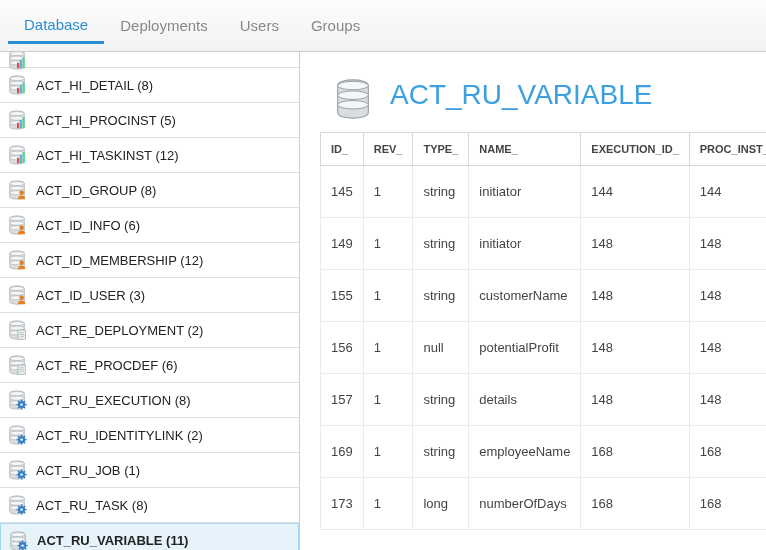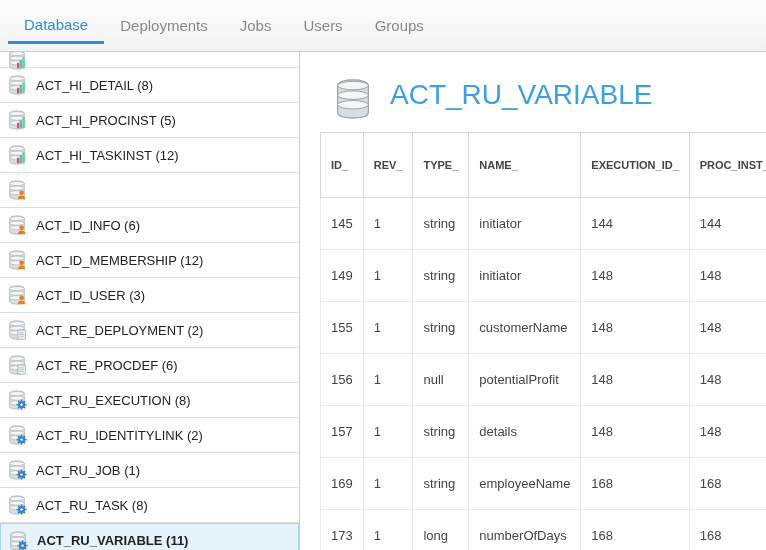--- a/index.html
+++ b/index.html
@@ -22,32 +22,31 @@
 .tree-item .db-icon { width: 22px; height: 22px; margin-right: 8px; flex-shrink: 0; }
 .tree-item .label { overflow: hidden; text-overflow: ellipsis; }
 
 .main { flex: 1; padding: 0; overflow: hidden; display: flex; flex-direction: column; }
 .header-area { display: flex; align-items: center; padding: 24px 16px 18px 30px; }
 .big-db-icon { width: 46px; height: 38px; margin-right: 14px; }
 .page-title { font-size: 28px; color: #3b9fe0; font-weight: 400; }
 
 .table-wrap { padding: 0 10px 0 20px; overflow: auto; flex: 1; }
 table { border-collapse: collapse; width: 100%; font-size: 13px; }
-thead th { text-align: left; padding: 26px 10px; font-size: 11px; font-weight: bold; color: #444; border: 1px solid #d8d8d8; background: #fff; white-space: nowrap; }
+thead th { text-align: left; padding: 10px 10px; font-size: 11px; font-weight: bold; color: #444; border: 1px solid #d8d8d8; background: #fff; white-space: nowrap; }
 tbody td { padding: 18px 10px; border: 1px solid #eaeaea; color: #444; white-space: nowrap; }
 
 svg.db-cyl { display: block; }
 </style>
 </head>
 <body>
 
 <div class="topnav">
     <div class="tab active">Database</div>
     <div class="tab">Deployments</div>
-    <div class="tab">Jobs</div>
     <div class="tab">Users</div>
     <div class="tab">Groups</div>
   </div>
 
 <div class="layout">
   <div class="sidebar">
     <div class="tree-item first">
       <span class="db-icon">
           <svg viewBox="0 0 24 24" width="22" height="22" class="db-cyl">
             <path d="M4 5 C4 3 8 2 12 2 C16 2 20 3 20 5 L20 19 C20 21 16 22 12 22 C8 22 4 21 4 19 Z" fill="#d9dde0" stroke="#9aa0a6" stroke-width="0.6"></path>
@@ -106,20 +105,21 @@
         <span class="db-icon">
           <svg viewBox="0 0 24 24" width="22" height="22" class="db-cyl">
             <path d="M4 5 C4 3 8 2 12 2 C16 2 20 3 20 5 L20 19 C20 21 16 22 12 22 C8 22 4 21 4 19 Z" fill="#d9dde0" stroke="#9aa0a6" stroke-width="0.6"></path>
             <ellipse cx="12" cy="5" rx="8" ry="2.2" fill="#f4f6f8" stroke="#9aa0a6" stroke-width="0.5"></ellipse>
             <ellipse cx="12" cy="10" rx="8" ry="2.2" fill="#f4f6f8" stroke="#9aa0a6" stroke-width="0.5"></ellipse>
             <ellipse cx="12" cy="15" rx="8" ry="2.2" fill="#f4f6f8" stroke="#9aa0a6" stroke-width="0.5"></ellipse>
             <circle cx="17" cy="15" r="2.5" fill="#e67e22"></circle>
             <path d="M13 22 C13 19 15 18 17 18 C19 18 21 19 21 22 Z" fill="#e67e22"></path>
           </svg>
         </span>
+        <span class="label">ACT_ID_GROUP (8)</span>
       </div>
       <div class="tree-item">
         <span class="db-icon">
           <svg viewBox="0 0 24 24" width="22" height="22" class="db-cyl">
             <path d="M4 5 C4 3 8 2 12 2 C16 2 20 3 20 5 L20 19 C20 21 16 22 12 22 C8 22 4 21 4 19 Z" fill="#d9dde0" stroke="#9aa0a6" stroke-width="0.6"></path>
             <ellipse cx="12" cy="5" rx="8" ry="2.2" fill="#f4f6f8" stroke="#9aa0a6" stroke-width="0.5"></ellipse>
             <ellipse cx="12" cy="10" rx="8" ry="2.2" fill="#f4f6f8" stroke="#9aa0a6" stroke-width="0.5"></ellipse>
             <ellipse cx="12" cy="15" rx="8" ry="2.2" fill="#f4f6f8" stroke="#9aa0a6" stroke-width="0.5"></ellipse>
             <circle cx="17" cy="15" r="2.5" fill="#e67e22"></circle>
             <path d="M13 22 C13 19 15 18 17 18 C19 18 21 19 21 22 Z" fill="#e67e22"></path>

